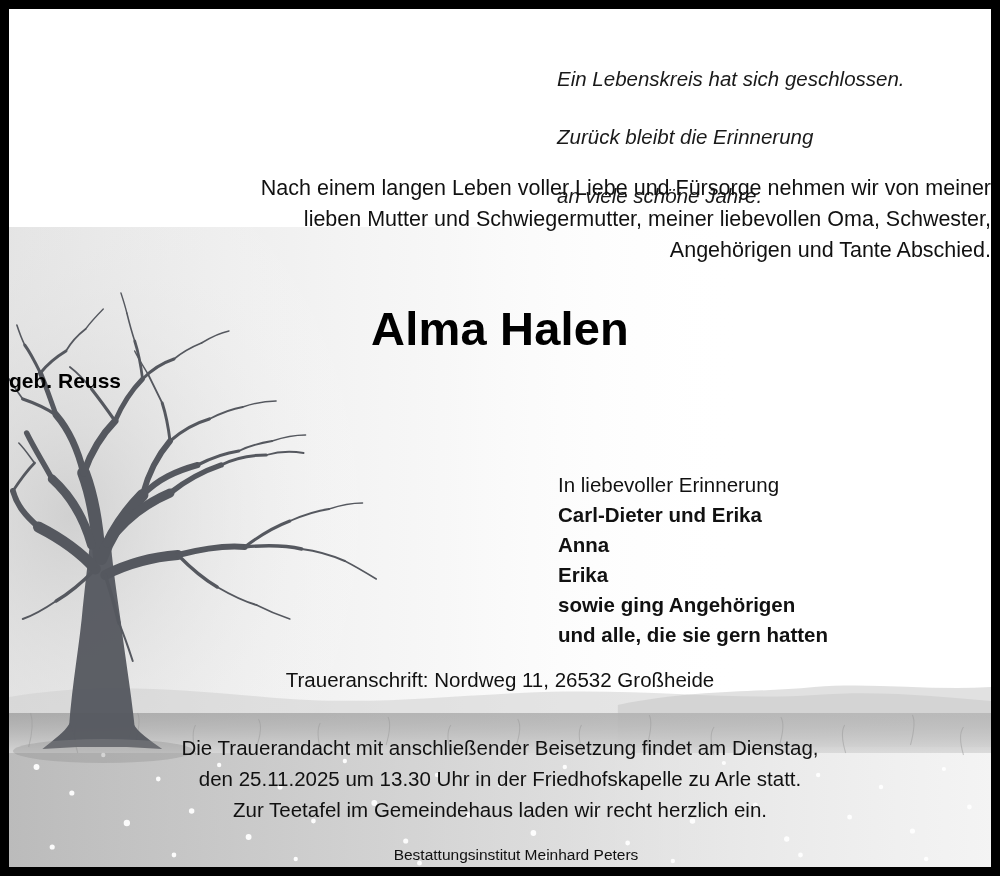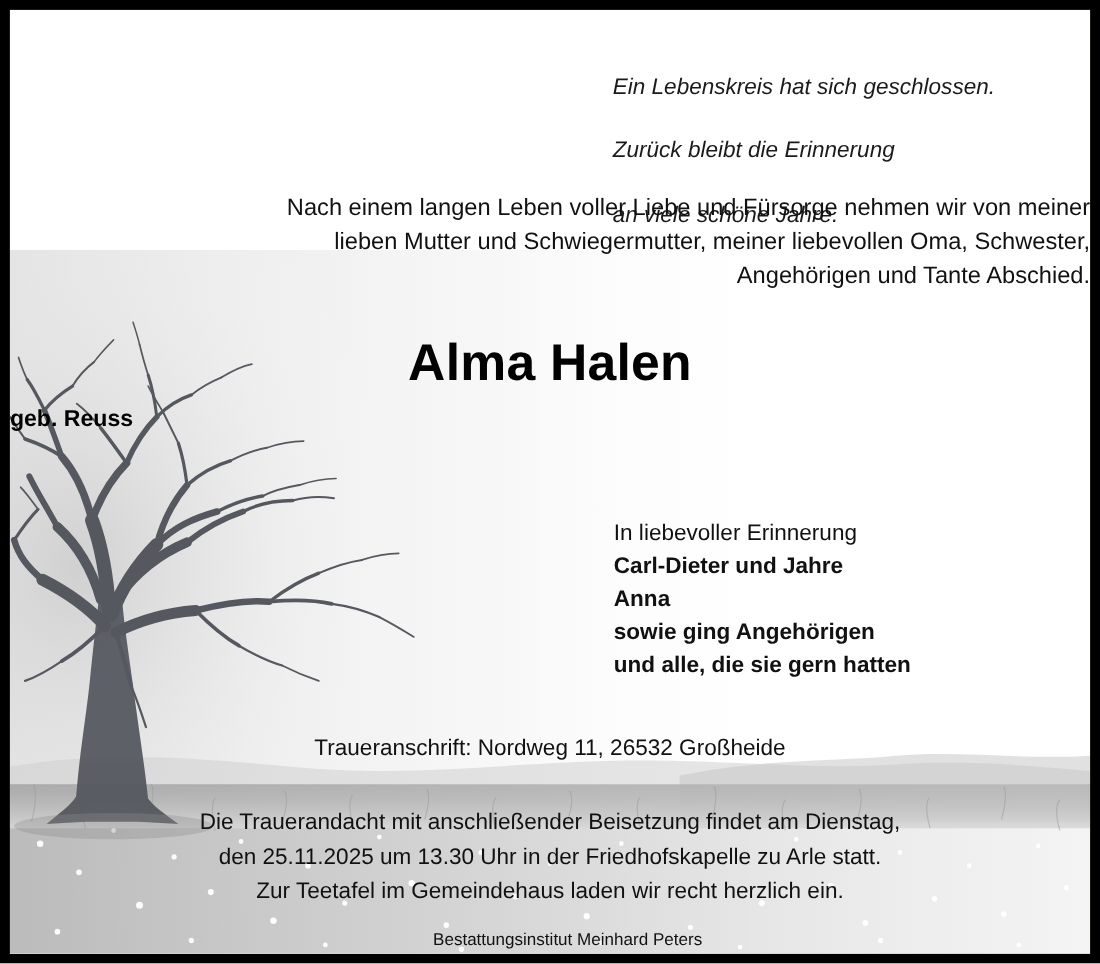--- a/index.html
+++ b/index.html
@@ -9,21 +9,21 @@
   }
   body {
     font-family: "Liberation Sans", sans-serif;
   }
   .obituary {
     position: relative;
     width: 1000px;
     height: 876px;
     box-sizing: border-box;
     border: 9px solid #000000;
-    background: #fef9c3;
+    background: #eab308;
     overflow: hidden;
   }
   .canvas {
     position: absolute;
     inset: 0;
     background: #ffffff;
   }
   
   .art {
     position: absolute;
@@ -326,22 +326,23 @@
       <div>lieben Mutter und Schwiegermutter, meiner liebevollen Oma, Schwester,</div>
       <div>Angehörigen und Tante Abschied.</div>
     </div>
 
     <div class="name">Alma Halen</div>
     <div class="maiden">geb. Reuss</div>
 
 
     <div class="mourners">
       <div class="lead">In liebevoller Erinnerung</div>
-      <div class="bold">Carl-Dieter und Jahre</div>
+      <div class="bold">Carl-Dieter und Erika</div>
       <div class="bold">Anna</div>
+      <div class="bold">Erika</div>
       <div class="bold">sowie ging Angehörigen</div>
       <div class="bold">und alle, die sie gern hatten</div>
     </div>
 
     <div class="address">Traueranschrift: Nordweg 11, 26532 Großheide</div>
 
     <div class="service">
       <div>Die Trauerandacht mit anschließender Beisetzung findet am Dienstag,</div>
       <div>den 25.11.2025 um 13.30 Uhr in der Friedhofskapelle zu Arle statt.</div>
       <div>Zur Teetafel im Gemeindehaus laden wir recht herzlich ein.</div>

